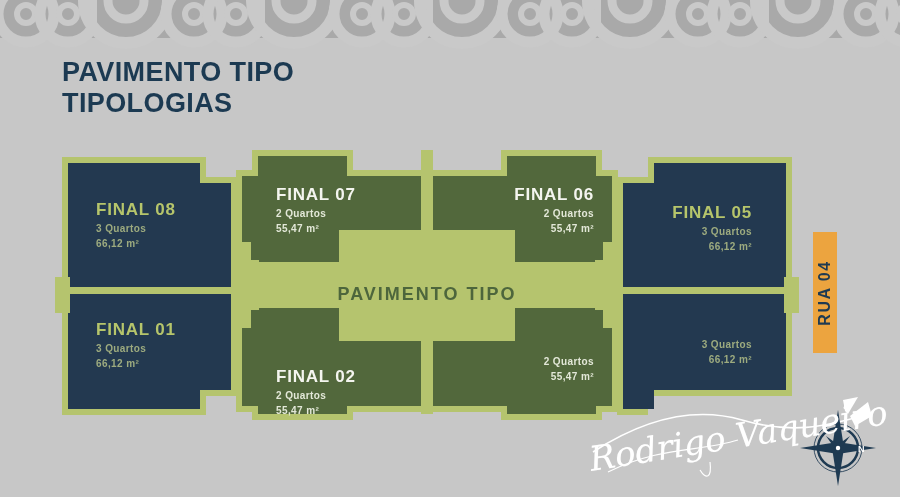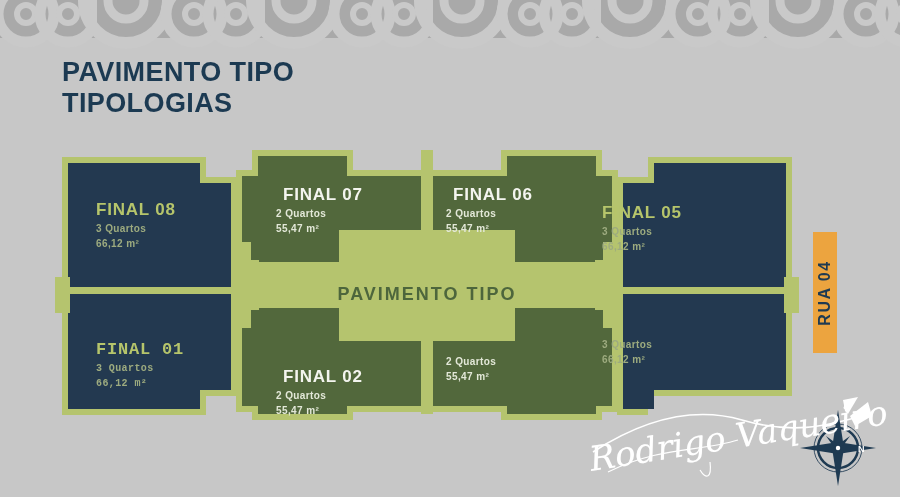--- a/index.html
+++ b/index.html
@@ -6,23 +6,23 @@
   body{width:900px;height:497px;overflow:hidden;font-family:"Liberation Sans",sans-serif;}
   #stage{position:relative;width:900px;height:497px;background:#c7c7c7;overflow:hidden;}
   #plan-svg{position:absolute;left:0;top:0;z-index:0;}
   .page-title{position:absolute;left:62px;top:57px;z-index:1;color:#1c3a52;
     font-weight:800;font-size:27px;line-height:31px;letter-spacing:.4px;}
   .unit-label{position:absolute;z-index:2;width:150px;}
   .unit-label .unit-title{font-weight:800;font-size:17px;line-height:20px;letter-spacing:.8px;}
   .unit-label .unit-sub{font-weight:700;font-size:10px;line-height:13px;margin-top:2px;letter-spacing:.4px;}
   .navy .unit-title{color:#b6c56b;}
   .navy .unit-sub{color:#9dab7f;}
-  .grn .unit-title{color:#f4f5ef;margin-left:7px;}
+  .grn .unit-title{color:#f4f5ef;}
   .grn .unit-sub{color:#e3e8d8;}
-  .alignright{text-align:left;}
+  .alignright{text-align:right;}
   .corridor-label{position:absolute;left:297px;top:284px;width:260px;z-index:2;text-align:center;
     color:#4d663c;font-weight:800;font-size:18px;letter-spacing:2px;}
   .street-sign{position:absolute;left:813px;top:232px;width:24px;height:121px;background:#eca43f;z-index:2;}
   .street-sign span{position:absolute;left:50%;top:50%;transform:translate(-50%,-50%) rotate(-90deg);
     white-space:nowrap;color:#1e3a52;font-weight:800;font-size:16px;letter-spacing:1.5px;}
   .signature{position:absolute;left:588px;top:418px;width:270px;z-index:3;color:#ffffff;
     font-family:"DejaVu Serif",serif;font-style:italic;font-size:34px;transform:rotate(-9deg);
     white-space:nowrap;text-shadow:0 0 1px rgba(255,255,255,.4);}
 </style>
 </head>
@@ -135,21 +135,21 @@
     <div class="unit-sub">2 Quartos</div>
     <div class="unit-sub">55,47 m²</div>
   </div>
 
   <div class="unit-label navy alignright" style="left:602px;top:203px;">
     <div class="unit-title">FINAL 05</div>
     <div class="unit-sub">3 Quartos</div>
     <div class="unit-sub">66,12 m²</div>
   </div>
 
-  <div class="unit-label navy" style="left:96px;top:340px;font-family:Liberation Mono, monospace;">
+  <div class="unit-label navy" style="left:96px;top:320px;">
     <div class="unit-title">FINAL 01</div>
     <div class="unit-sub">3 Quartos</div>
     <div class="unit-sub">66,12 m²</div>
   </div>
 
   <div class="unit-label grn" style="left:276px;top:367px;">
     <div class="unit-title">FINAL 02</div>
     <div class="unit-sub">2 Quartos</div>
     <div class="unit-sub">55,47 m²</div>
   </div>

